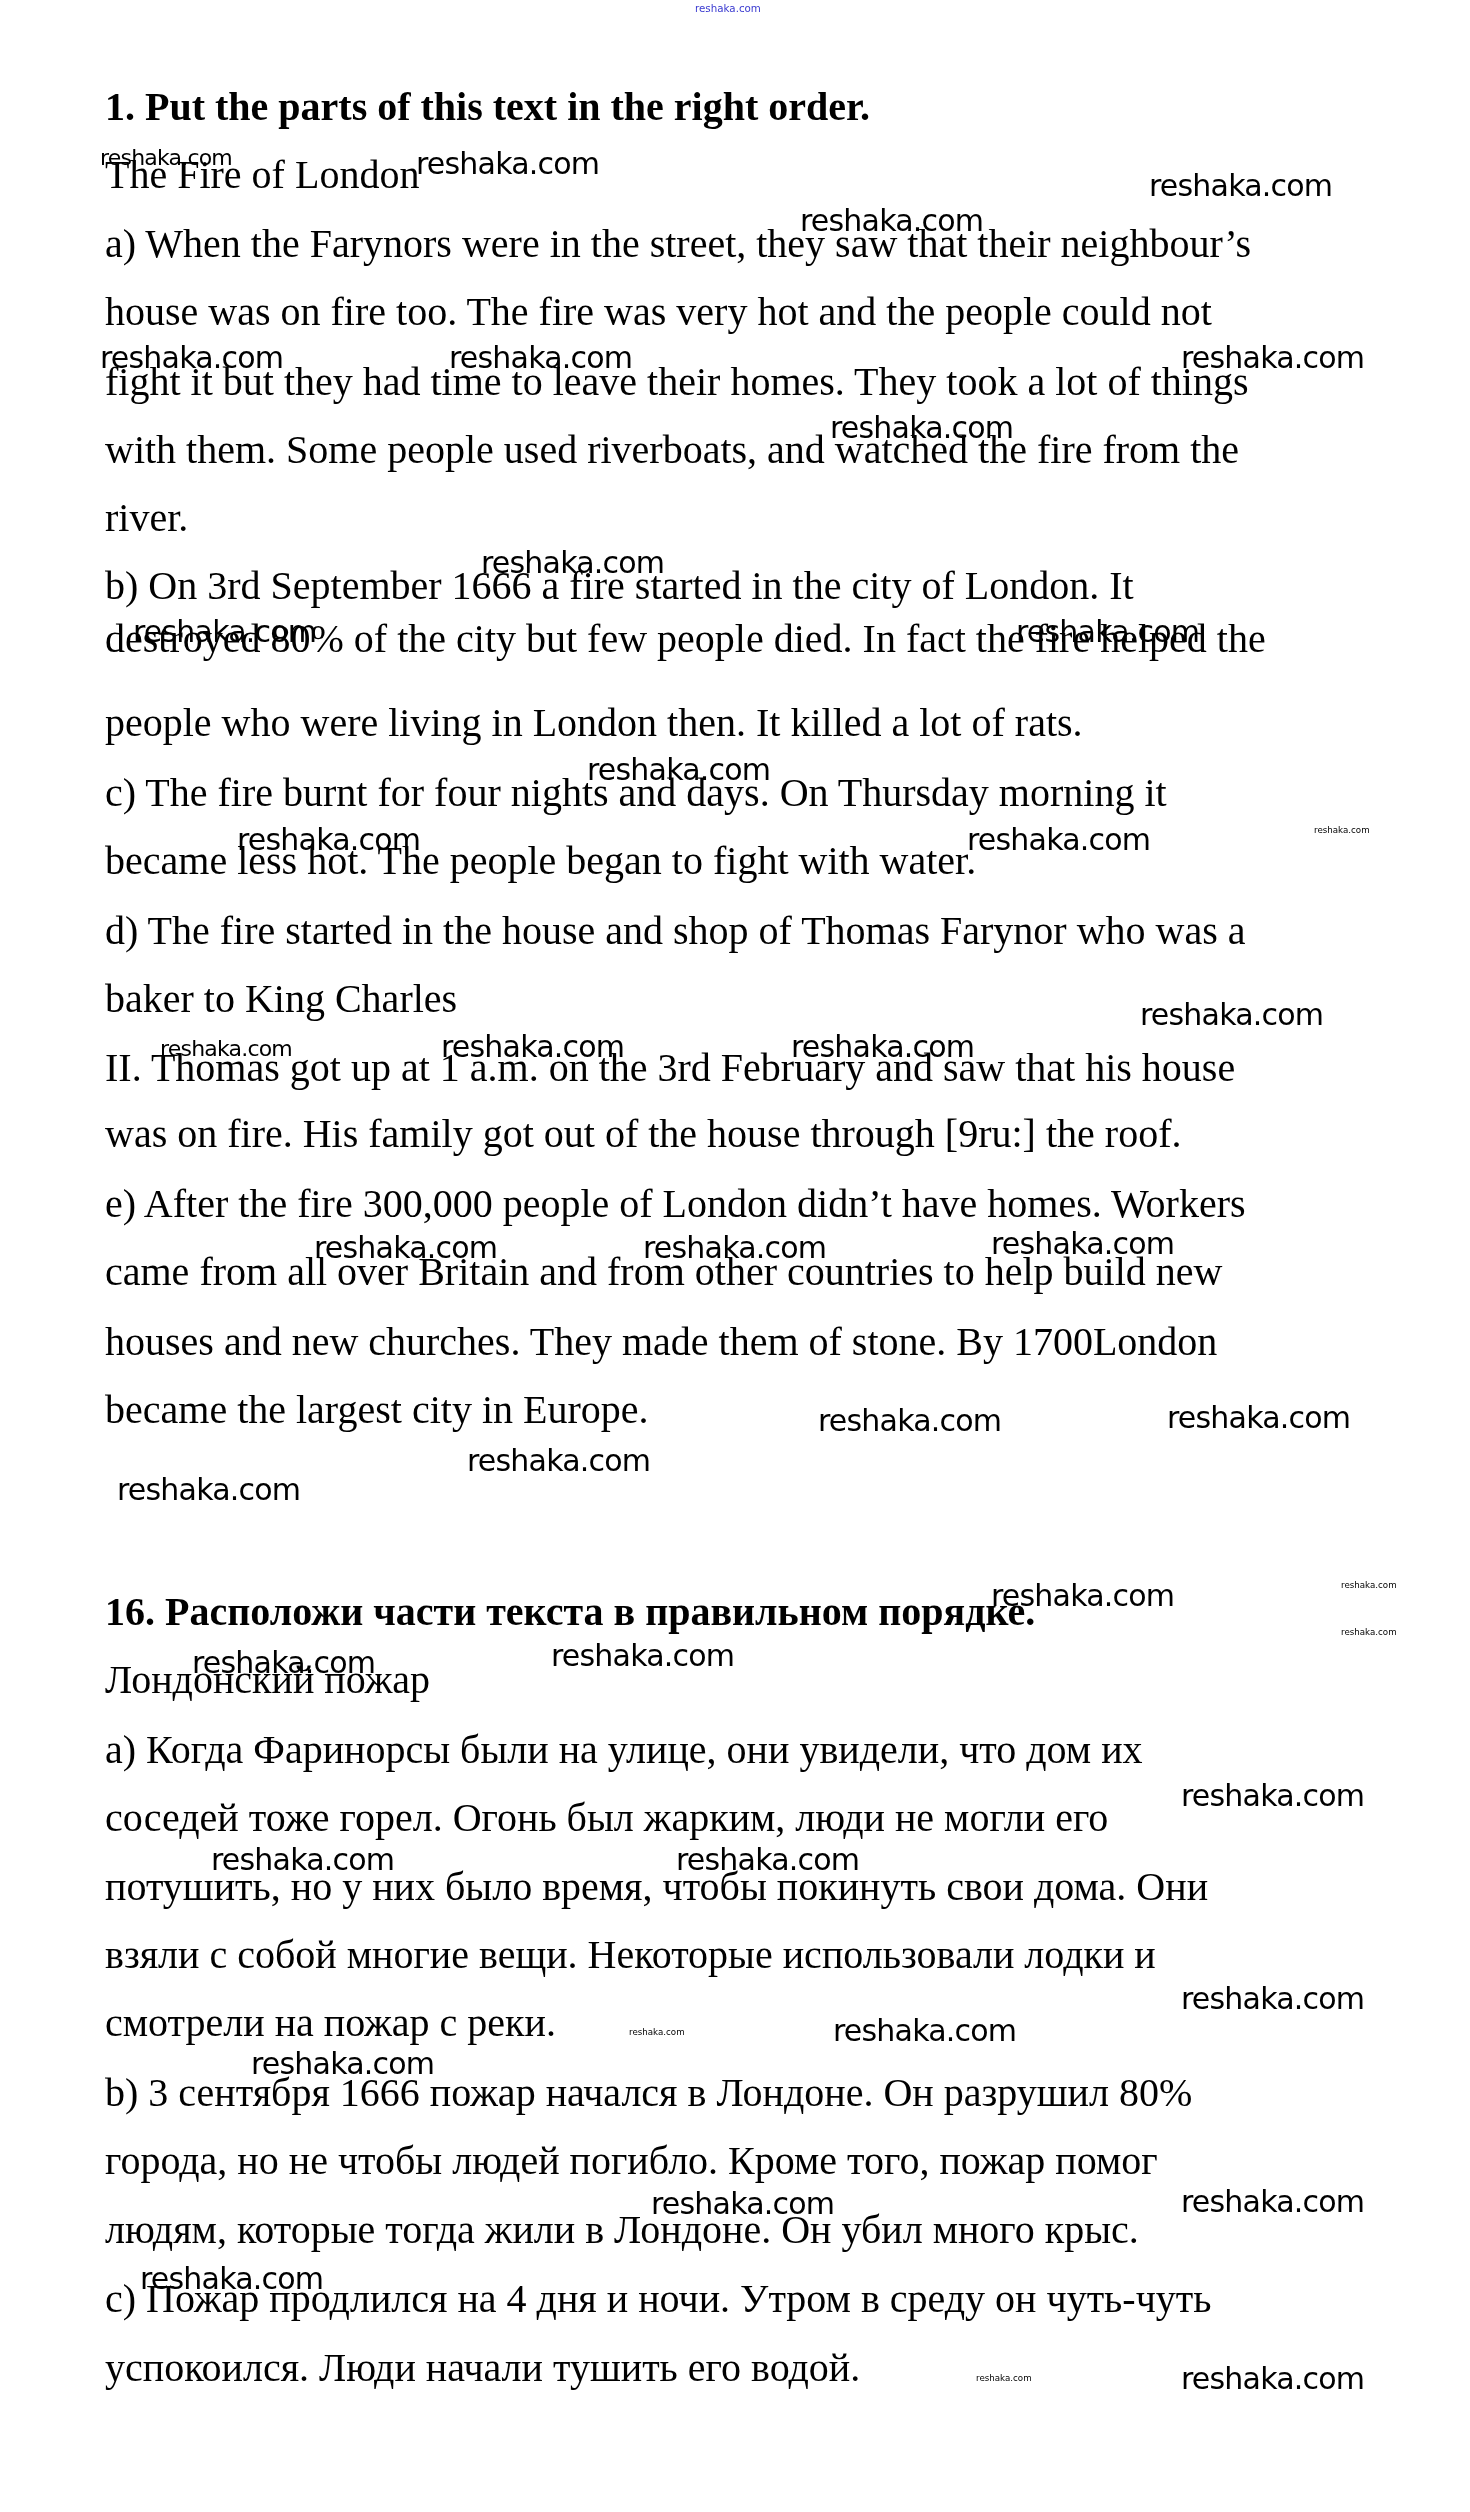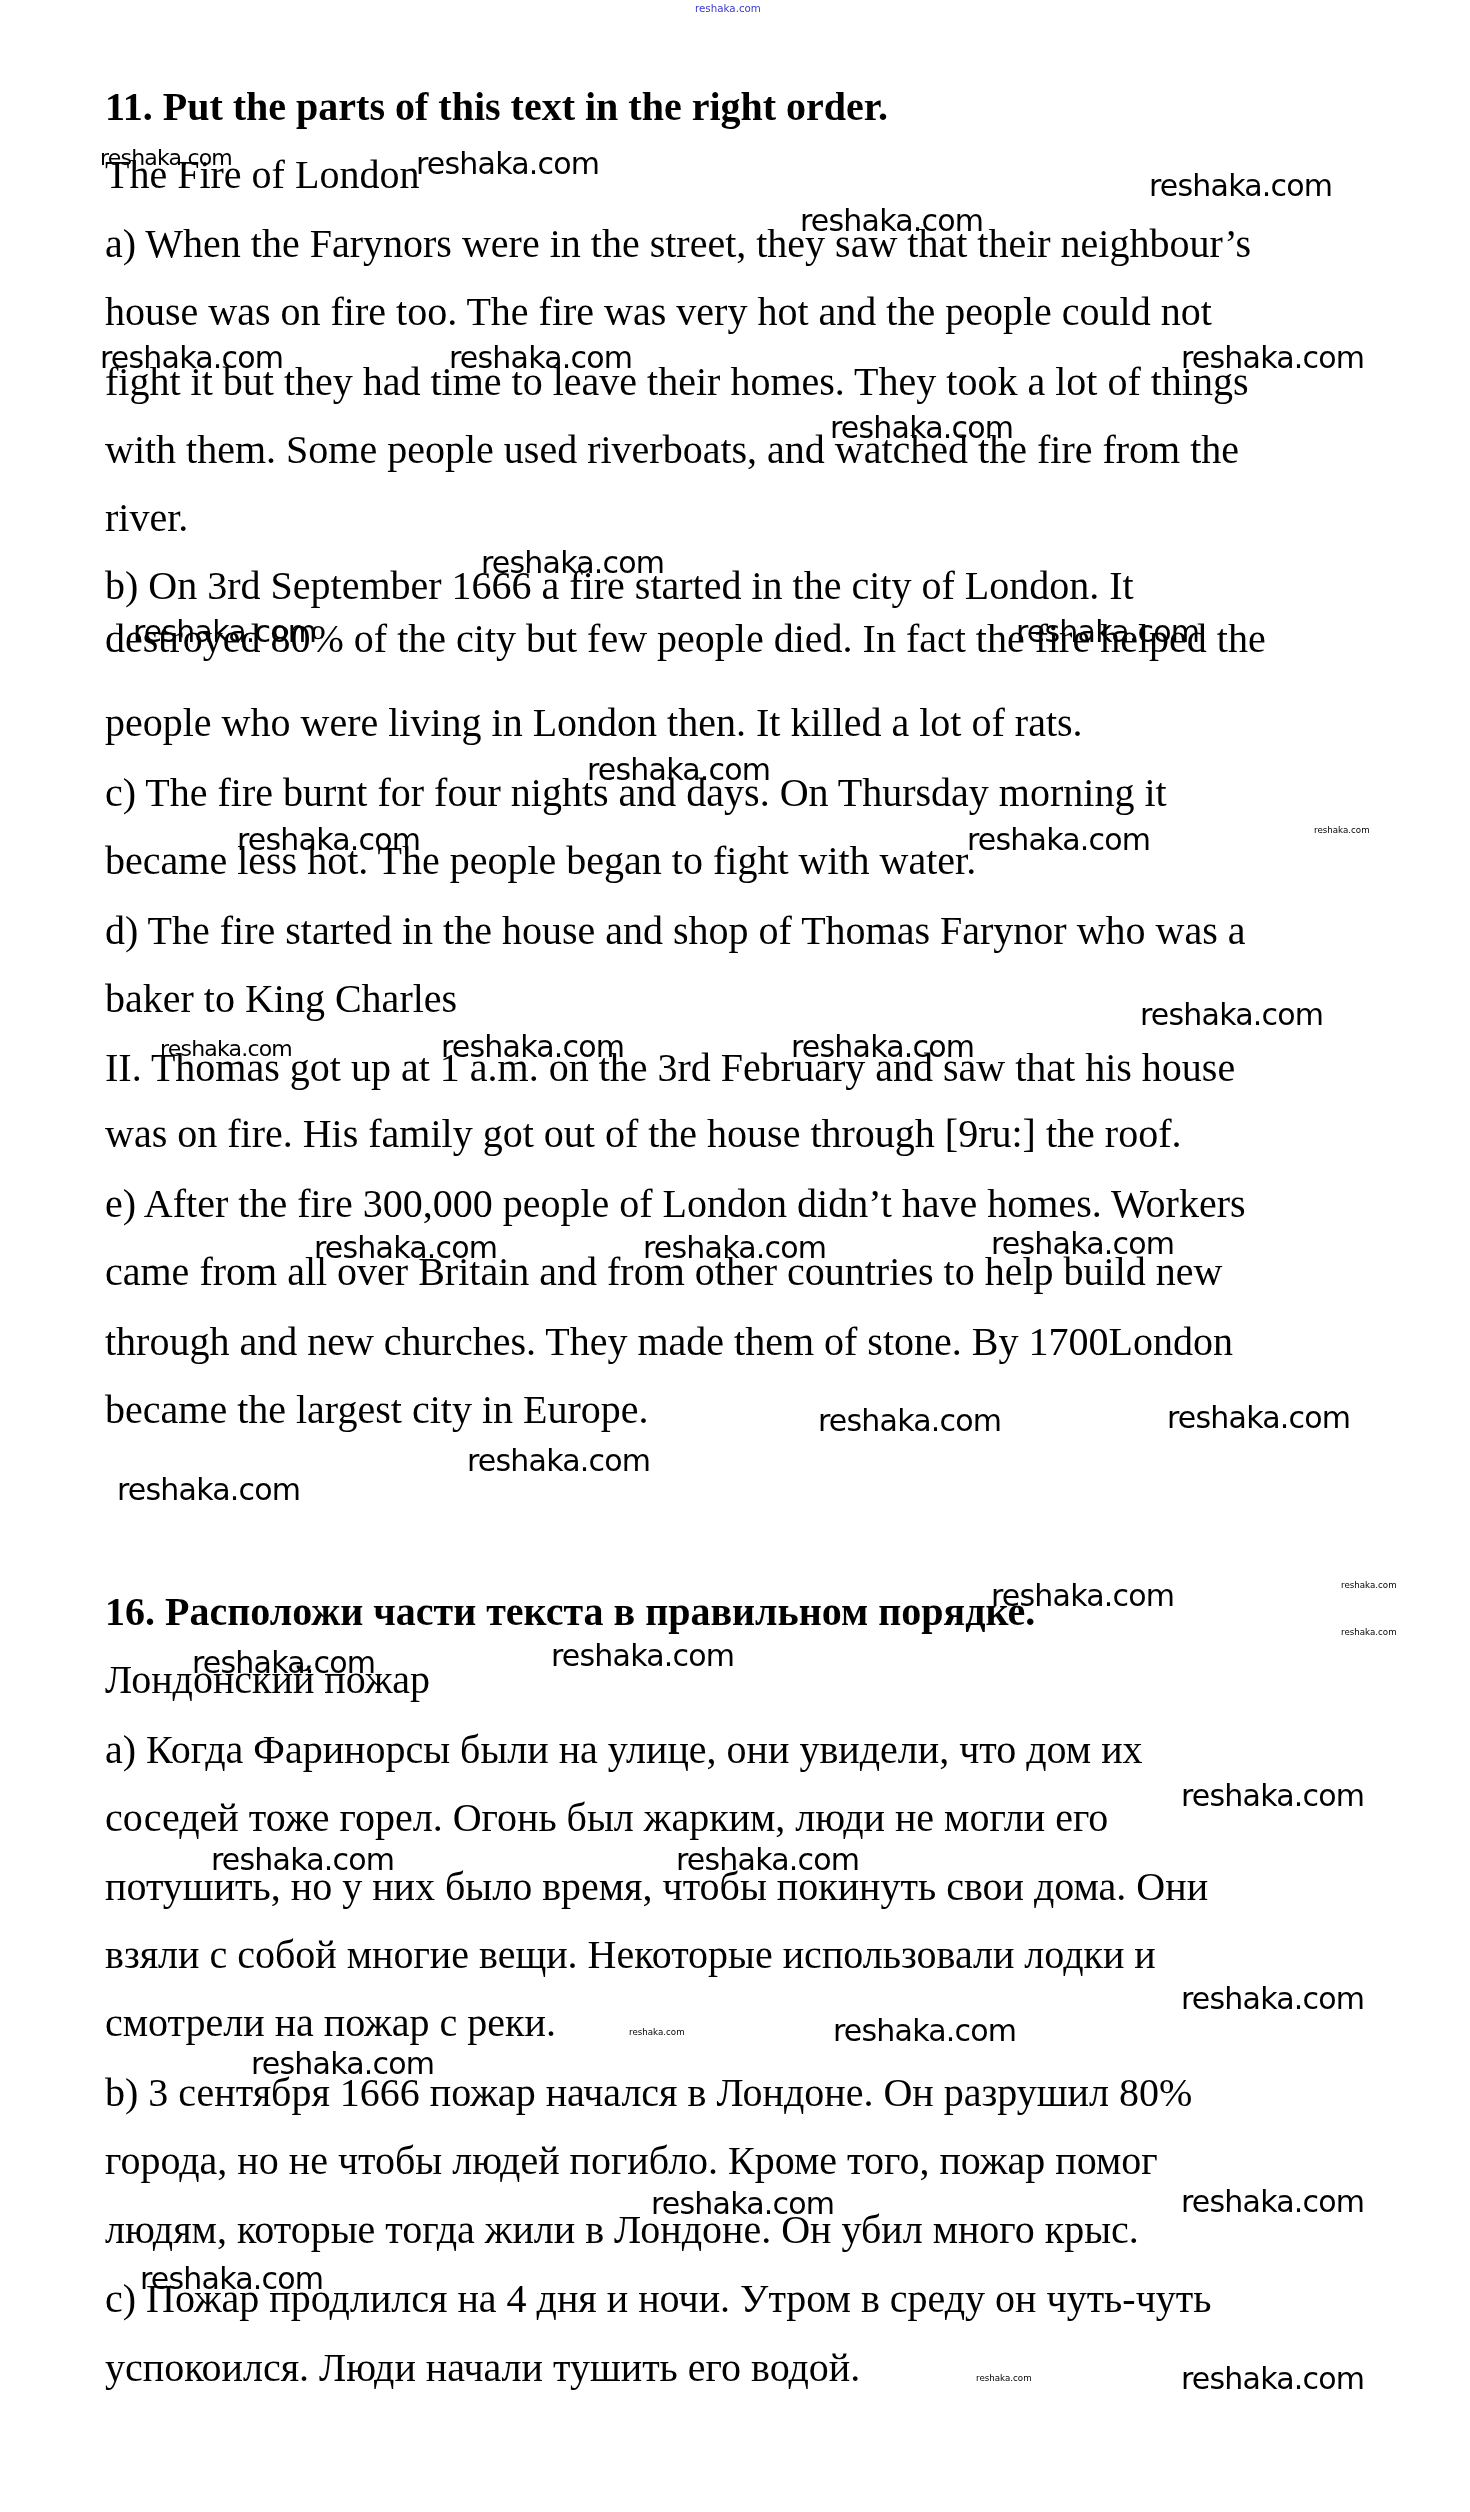--- a/index.html
+++ b/index.html
@@ -23,39 +23,39 @@
     font-family: "DejaVu Sans", sans-serif; font-size: 10.3px; color: #3a3ad0;
   }
 </style>
 </head>
 <body>
 
 <div class="top-wm">reshaka.com</div>
 
 <div id="doc">
 
-  <div class="line title" style="top:119px">11. Put the parts of this text in the right order.</div>
+  <div class="line title" style="top:119px">1. Put the parts of this text in the right order.</div>
   <div class="line" style="top:187px">The Fire of London</div>
   <div class="line" style="top:256px">a) When the Farynors were in the street, they saw that their neighbour’s</div>
   <div class="line" style="top:324px">house was on fire too. The fire was very hot and the people could not</div>
   <div class="line" style="top:394px">fight it but they had time to leave their homes. They took a lot of things</div>
   <div class="line" style="top:462px">with them. Some people used riverboats, and watched the fire from the</div>
   <div class="line" style="top:530px">river.</div>
   <div class="line" style="top:598px">b) On 3rd September 1666 a fire started in the city of London. It</div>
   <div class="line" style="top:651px">destroyed 80% of the city but few people died. In fact the fire helped the</div>
   <div class="line" style="top:735px">people who were living in London then. It killed a lot of rats.</div>
   <div class="line" style="top:805px">c) The fire burnt for four nights and days. On Thursday morning it</div>
   <div class="line" style="top:873px">became less hot. The people began to fight with water.</div>
   <div class="line" style="top:943px">d) The fire started in the house and shop of Thomas Farynor who was a</div>
   <div class="line" style="top:1011px">baker to King Charles</div>
   <div class="line" style="top:1080px">II. Thomas got up at 1 a.m. on the 3rd February and saw that his house</div>
   <div class="line" style="top:1146px">was on fire. His family got out of the house through [9ru:] the roof.</div>
   <div class="line" style="top:1216px">e) After the fire 300,000 people of London didn’t have homes. Workers</div>
   <div class="line" style="top:1284px">came from all over Britain and from other countries to help build new</div>
-  <div class="line" style="top:1354px">through and new churches. They made them of stone. By 1700London</div>
+  <div class="line" style="top:1354px">houses and new churches. They made them of stone. By 1700London</div>
   <div class="line" style="top:1422px">became the largest city in Europe.</div>
 
   <div class="line title" style="top:1624px">16. Расположи части текста в правильном порядке.</div>
   <div class="line" style="top:1692px">Лондонский пожар</div>
   <div class="line" style="top:1762px">а) Когда Фаринорсы были на улице, они увидели, что дом их</div>
   <div class="line" style="top:1830px">соседей тоже горел. Огонь был жарким, люди не могли его</div>
   <div class="line" style="top:1899px">потушить, но у них было время, чтобы покинуть свои дома. Они</div>
   <div class="line" style="top:1967px">взяли с собой многие вещи. Некоторые использовали лодки и</div>
   <div class="line" style="top:2035px">смотрели на пожар с реки.</div>
   <div class="line" style="top:2105px">b) 3 сентября 1666 пожар начался в Лондоне. Он разрушил 80%</div>

